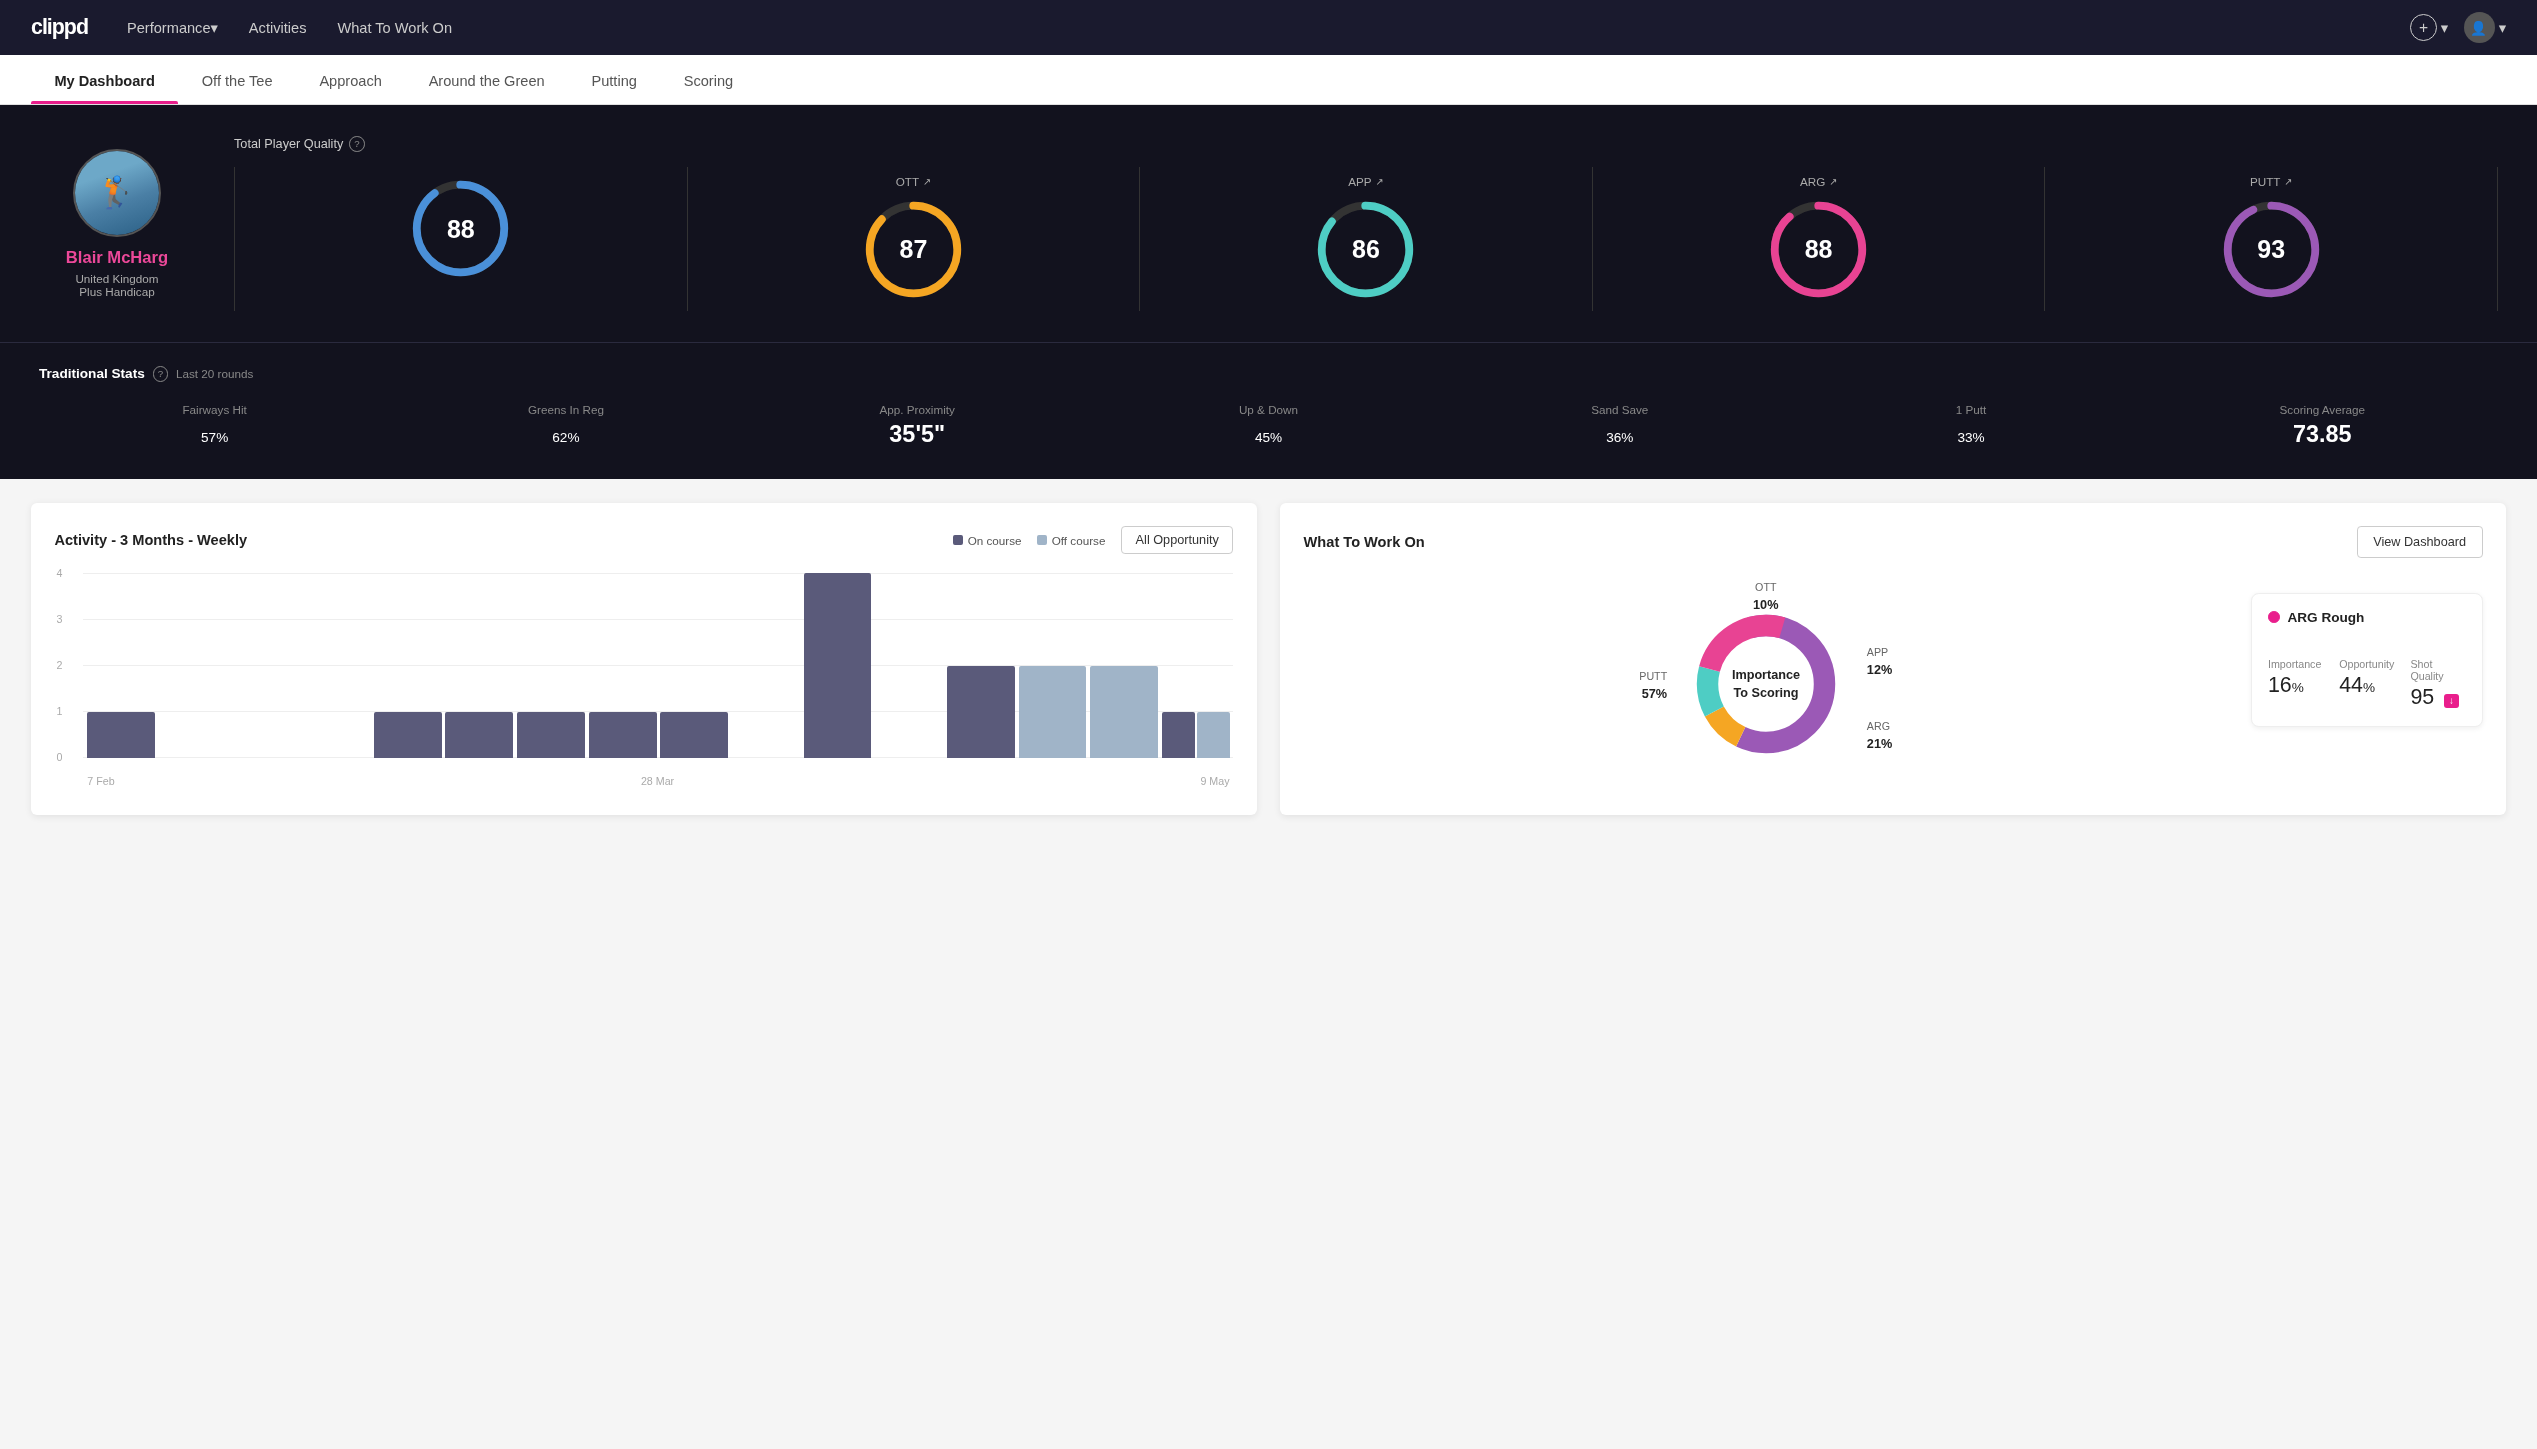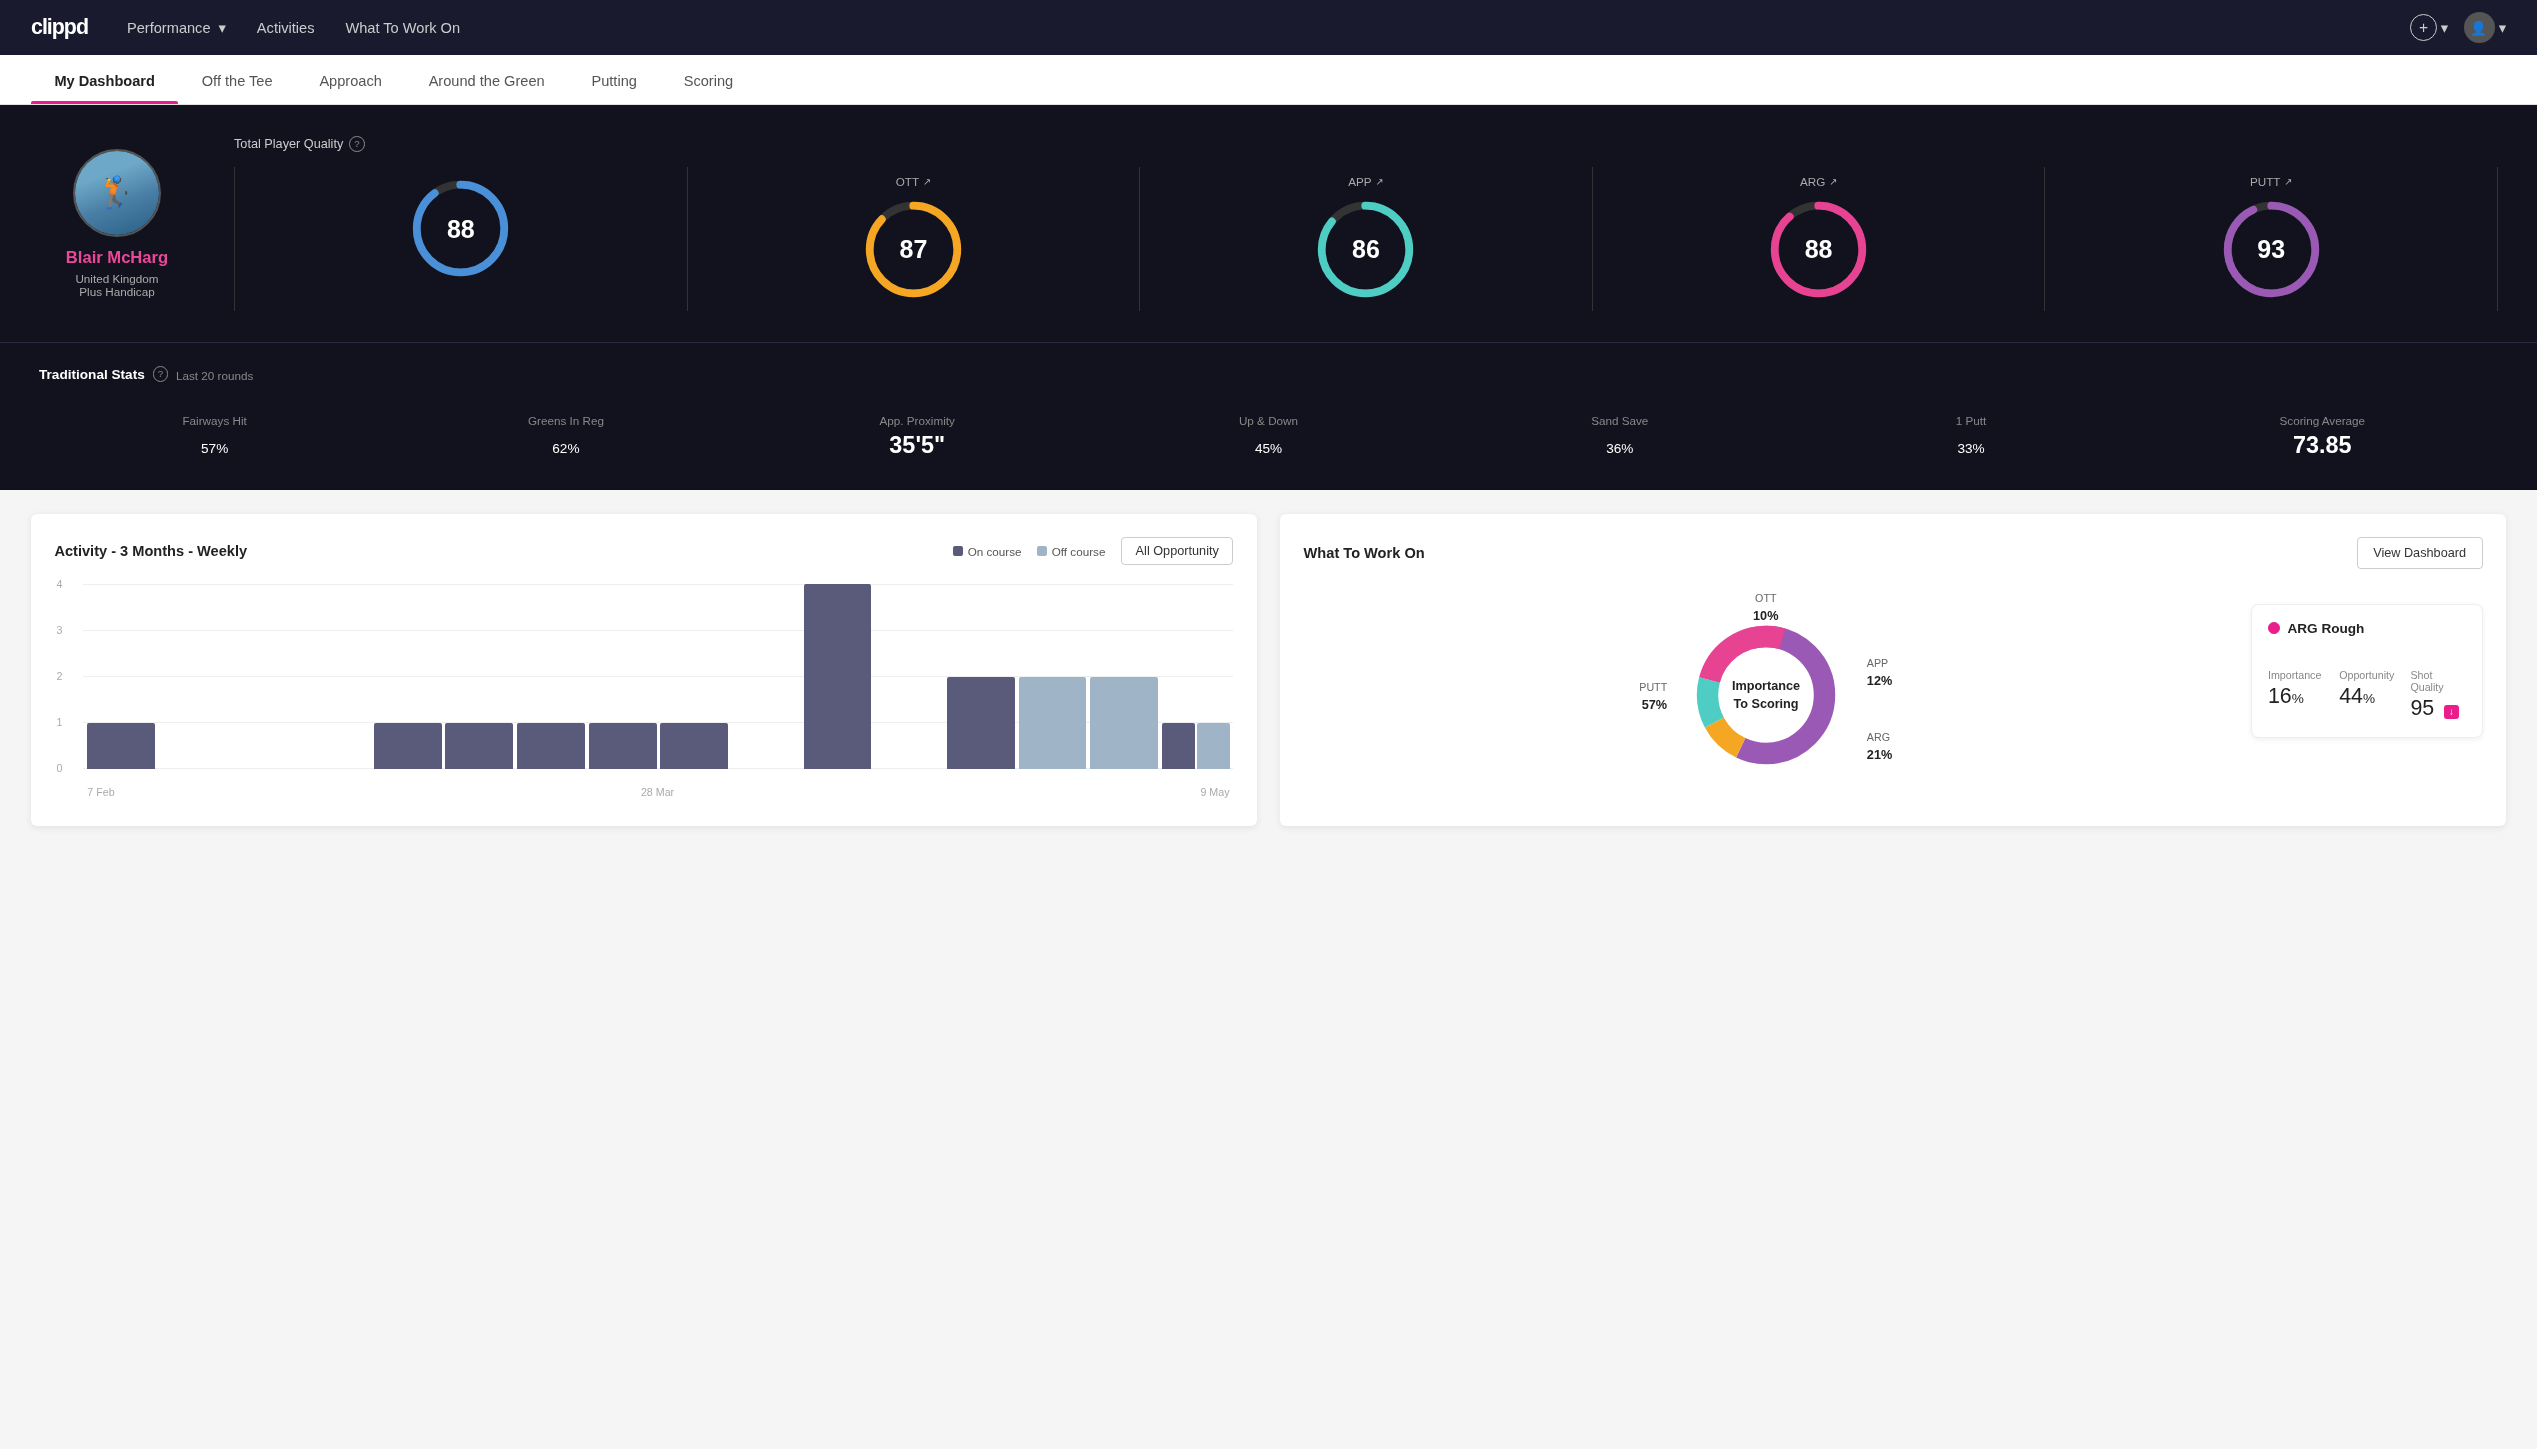--- a/index.html
+++ b/index.html
@@ -25,21 +25,21 @@
       display: flex;
       gap: 31px;
       flex: 1;
     }
     .nav-link {
       color: #ccc;
       font-size: 14.6px;
       cursor: pointer;
       display: flex;
       align-items: flex-end;
-      gap: 8px;
+      gap: 0;
       text-decoration: none;
     }
     .nav-right {
       display: flex;
       align-items: center;
       gap: 15.6px;
     }
     .nav-btn {
       color: #ccc;
       cursor: pointer;
@@ -225,23 +225,23 @@
     }
 
     
     .stats-section {
       background: #12121e;
       padding: 23.4px 39px 31px;
       border-top: 1px solid #2a2a3e;
     }
     .stats-header {
       display: flex;
-      align-items: flex-end;
+      align-items: center;
       gap: 7.8px;
-      margin-bottom: 32px;
+      margin-bottom: 21px;
     }
     .stats-title {
       color: #fff;
       font-size: 13.6px;
       font-weight: 700;
     }
     .stats-subtitle {
       color: #888;
       font-size: 11.7px;
     }

